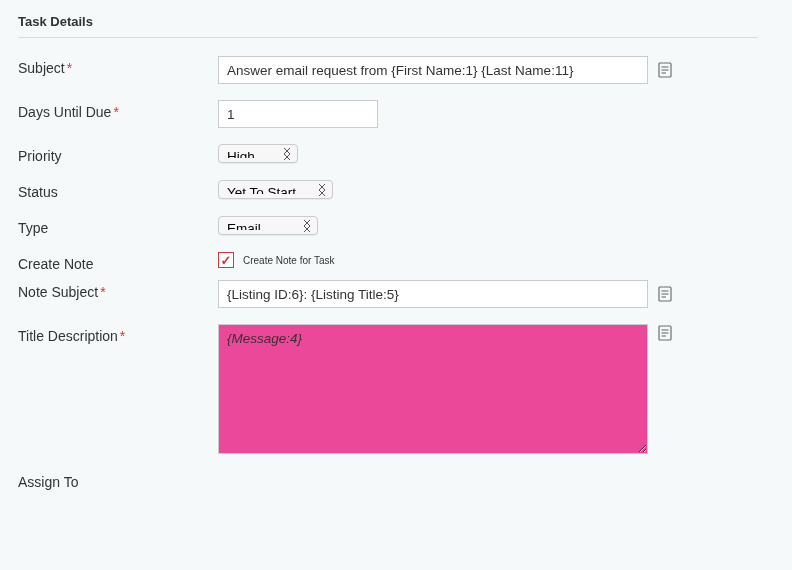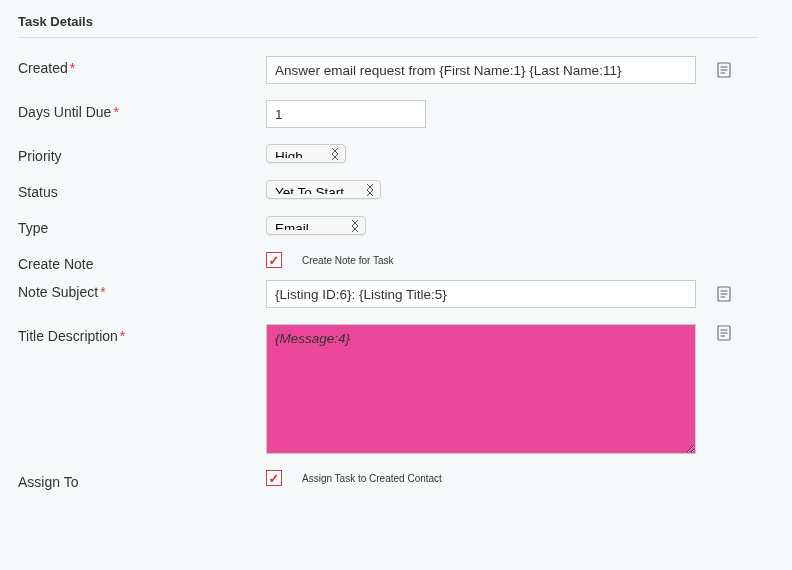--- a/index.html
+++ b/index.html
@@ -32,22 +32,21 @@
   .label-col {
     width: 200px;
     padding-top: 4px;
     font-size: 14px;
     color: #333;
   }
   .req { color: #d9343c; font-weight: normal; margin-left: 2px; }
   .field-col {
     display: flex;
     align-items: center;
-    gap: 20px;
-    margin-left: 48px;
+    gap: 9px;
   }
   .text-input {
     border: 1px solid #c8cccf;
     background: #fff;
     font-size: 13.5px;
     padding: 5px 8px;
     height: 28px;
     color: #333;
   }
   .text-input.wide { width: 430px; }
@@ -126,21 +125,21 @@
   .merge-icon svg { display: block; }
 </style>
 </head>
 <body>
 
 <div class="panel">
   <div class="panel-title">Task Details</div>
 
   <div class="form-row">
     <div class="label-col">
-      <span>Created</span><span class="req">*</span>
+      <span>Subject</span><span class="req">*</span>
     </div>
     <div class="field-col">
       <input class="text-input wide" value="Answer email request from {First Name:1} {Last Name:11}" style="">
       <span class="merge-icon">
         <svg width="14" height="16" viewBox="0 0 14 16">
             <rect x="1" y="1" width="12" height="14" rx="1" fill="none" stroke="#6a6f73" stroke-width="1.2"></rect>
             <line x1="3.5" y1="5" x2="10.5" y2="5" stroke="#6a6f73" stroke-width="1.1"></line>
             <line x1="3.5" y1="8" x2="10.5" y2="8" stroke="#6a6f73" stroke-width="1.1"></line>
             <line x1="3.5" y1="11" x2="8" y2="11" stroke="#6a6f73" stroke-width="1.1"></line>
           </svg>
@@ -227,19 +226,15 @@
             <line x1="3.5" y1="5" x2="10.5" y2="5" stroke="#6a6f73" stroke-width="1.1"></line>
             <line x1="3.5" y1="8" x2="10.5" y2="8" stroke="#6a6f73" stroke-width="1.1"></line>
             <line x1="3.5" y1="11" x2="8" y2="11" stroke="#6a6f73" stroke-width="1.1"></line>
           </svg>
       </span>
     </div>
   </div>
 
   <div class="form-row">
     <div class="label-col">Assign To</div>
-    <div class="field-col">
-      <span class="checkbox checked"></span>
-      <span class="check-label">Assign Task to Created Contact</span>
-    </div>
   </div>
 
 </div>
 
 </body></html>

